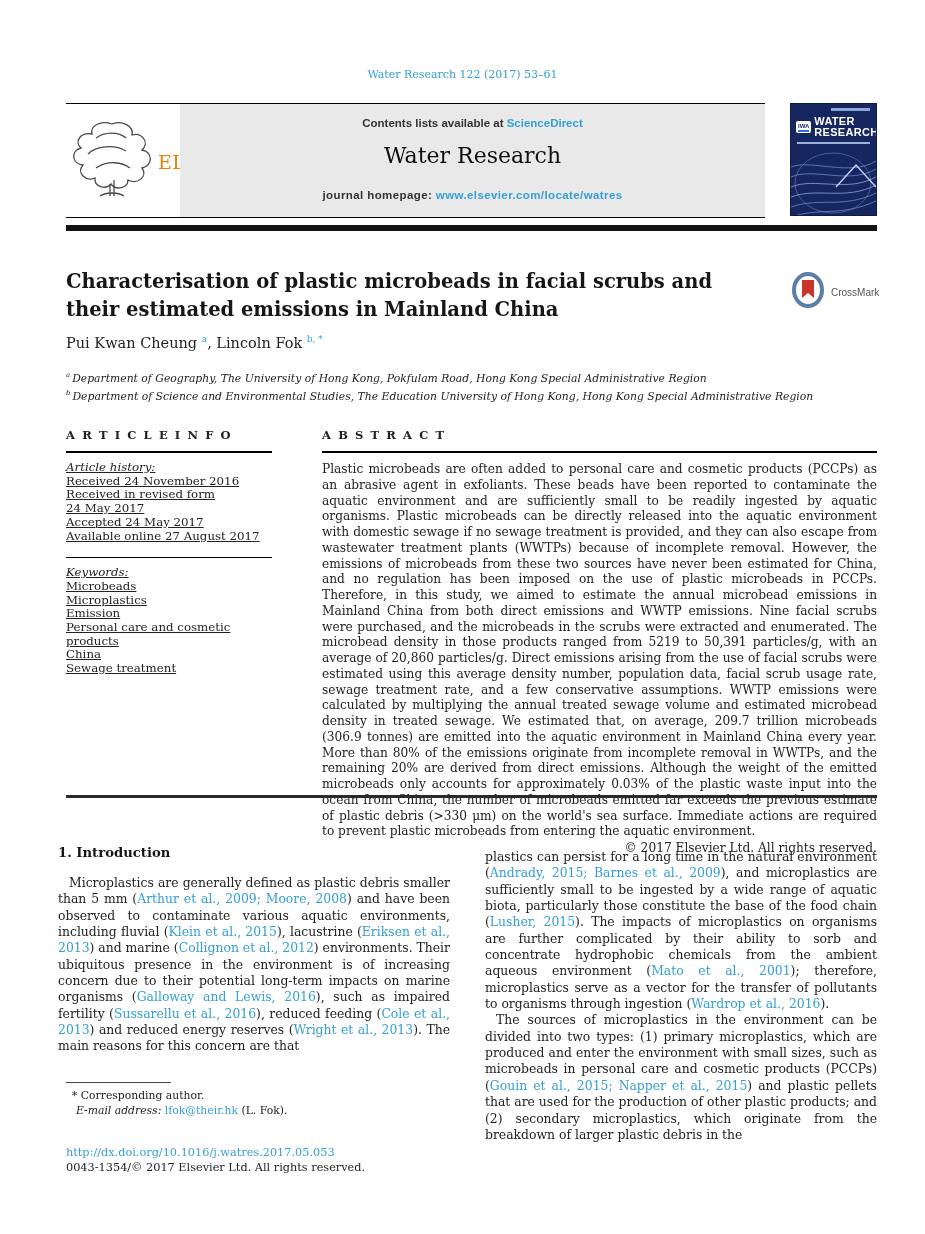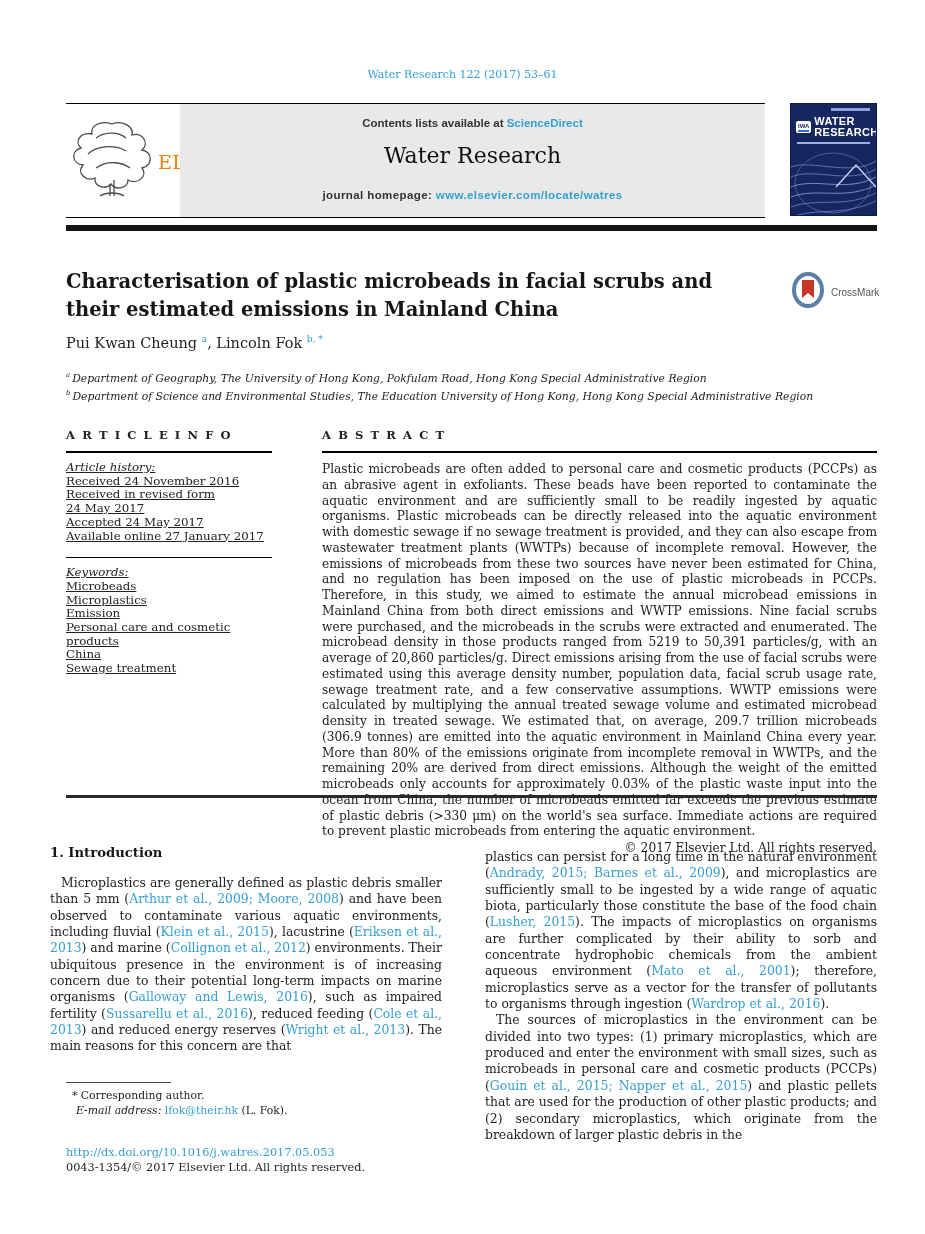--- a/index.html
+++ b/index.html
@@ -57,21 +57,21 @@
   .rule-thin{height:1px;background:#000;}
   .info-block{font-size:11.8px;line-height:13.7px;margin-top:8px;color:#222;text-decoration:underline;}
   .info-label{font-style:italic;}
   .info-col .rule-thin{margin-top:14px;}
   .abs-col{top:428px;left:322px;width:555px;}
   .abs-text{margin-top:9px;font-size:12.2px;line-height:15.75px;text-align:justify;color:#222;}
   .abs-copyright{font-size:12.2px;text-align:right;margin-top:1px;color:#222;}
   .divider{top:795px;left:66px;width:811px;height:3px;background:#2a2a2a;}
 
   
-  .intro-left{top:845px;left:50px;width:392px;}
+  .intro-left{top:845px;left:58px;width:392px;}
   .intro-right{top:849px;left:485px;width:392px;}
   .sec-heading{font-size:13.2px;font-weight:bold;color:#161616;}
   .bodytext{font-size:12.4px;line-height:16.35px;text-align:justify;color:#222;}
   .intro-left .bodytext{margin-top:15px;}
   .bodytext.indent{text-indent:11px;}
 
   
   .footnote{top:1082px;left:66px;width:392px;font-size:10.8px;line-height:14.5px;color:#222;}
   .footnote .fn-rule{width:105px;height:1px;background:#444;margin-bottom:6px;}
   .footnote .fn-email{padding-left:10px;}
@@ -158,21 +158,21 @@
 
 <div class="abs info-col">
   <div class="col-heading">A R T I C L E   I N F O</div>
   <div class="rule-heavy"></div>
   <div class="info-block">
     <div class="info-label">Article history:</div>
     <div>Received 24 November 2016</div>
     <div>Received in revised form</div>
     <div>24 May 2017</div>
     <div>Accepted 24 May 2017</div>
-    <div>Available online 27 January 2017</div>
+    <div>Available online 27 August 2017</div>
   </div>
   <div class="rule-thin"></div>
   <div class="info-block">
     <div class="info-label">Keywords:</div>
     <div>Microbeads</div>
     <div>Microplastics</div>
     <div>Emission</div>
     <div>Personal care and cosmetic products</div>
     <div>China</div>
     <div>Sewage treatment</div>

